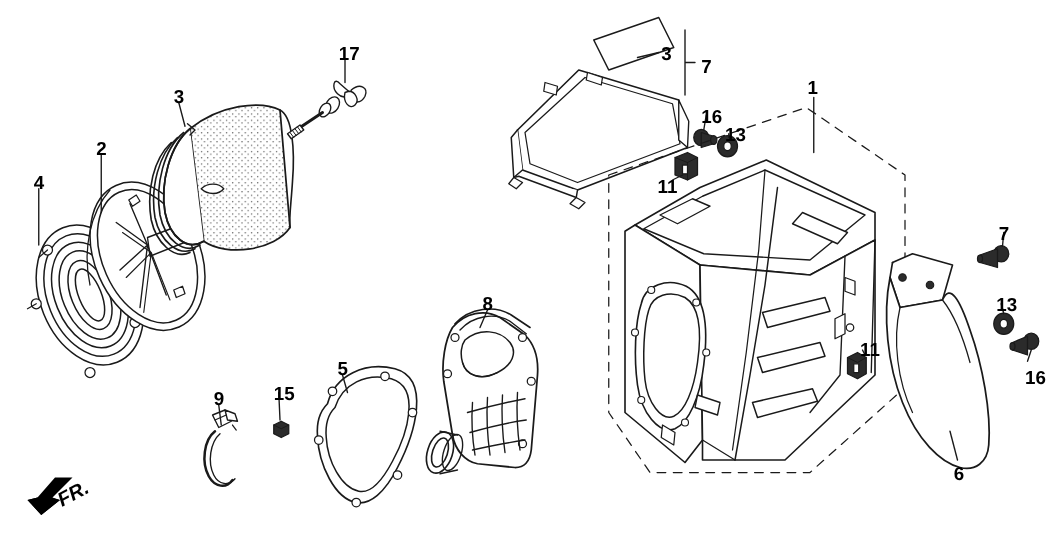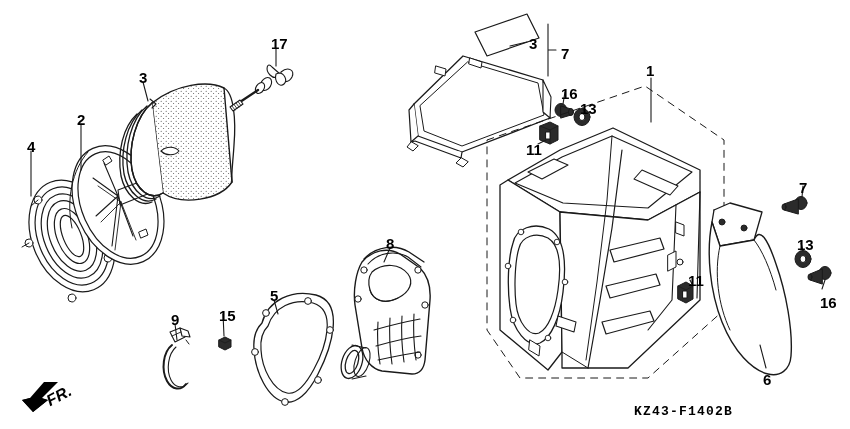--- a/index.html
+++ b/index.html
@@ -365,15 +365,14 @@
   <div class="lbl" style="left:529px;top:36px;">3</div>
   <div class="lbl" style="left:580px;top:101px;">13</div>
   <div class="lbl" style="left:797px;top:237px;">13</div>
   <div class="lbl" style="left:799px;top:180px;">7</div>
   <div class="lbl" style="left:219px;top:308px;">15</div>
   <div class="lbl" style="left:561px;top:86px;">16</div>
   <div class="lbl" style="left:820px;top:295px;">16</div>
 
   <div id="frtext" style="left:52px;top:392px;">FR.</div>
 
-  <div id="partno" style="left:634px;top:404px;">KZ43-F1402B</div>
 
 </div>
 
 </body></html>

